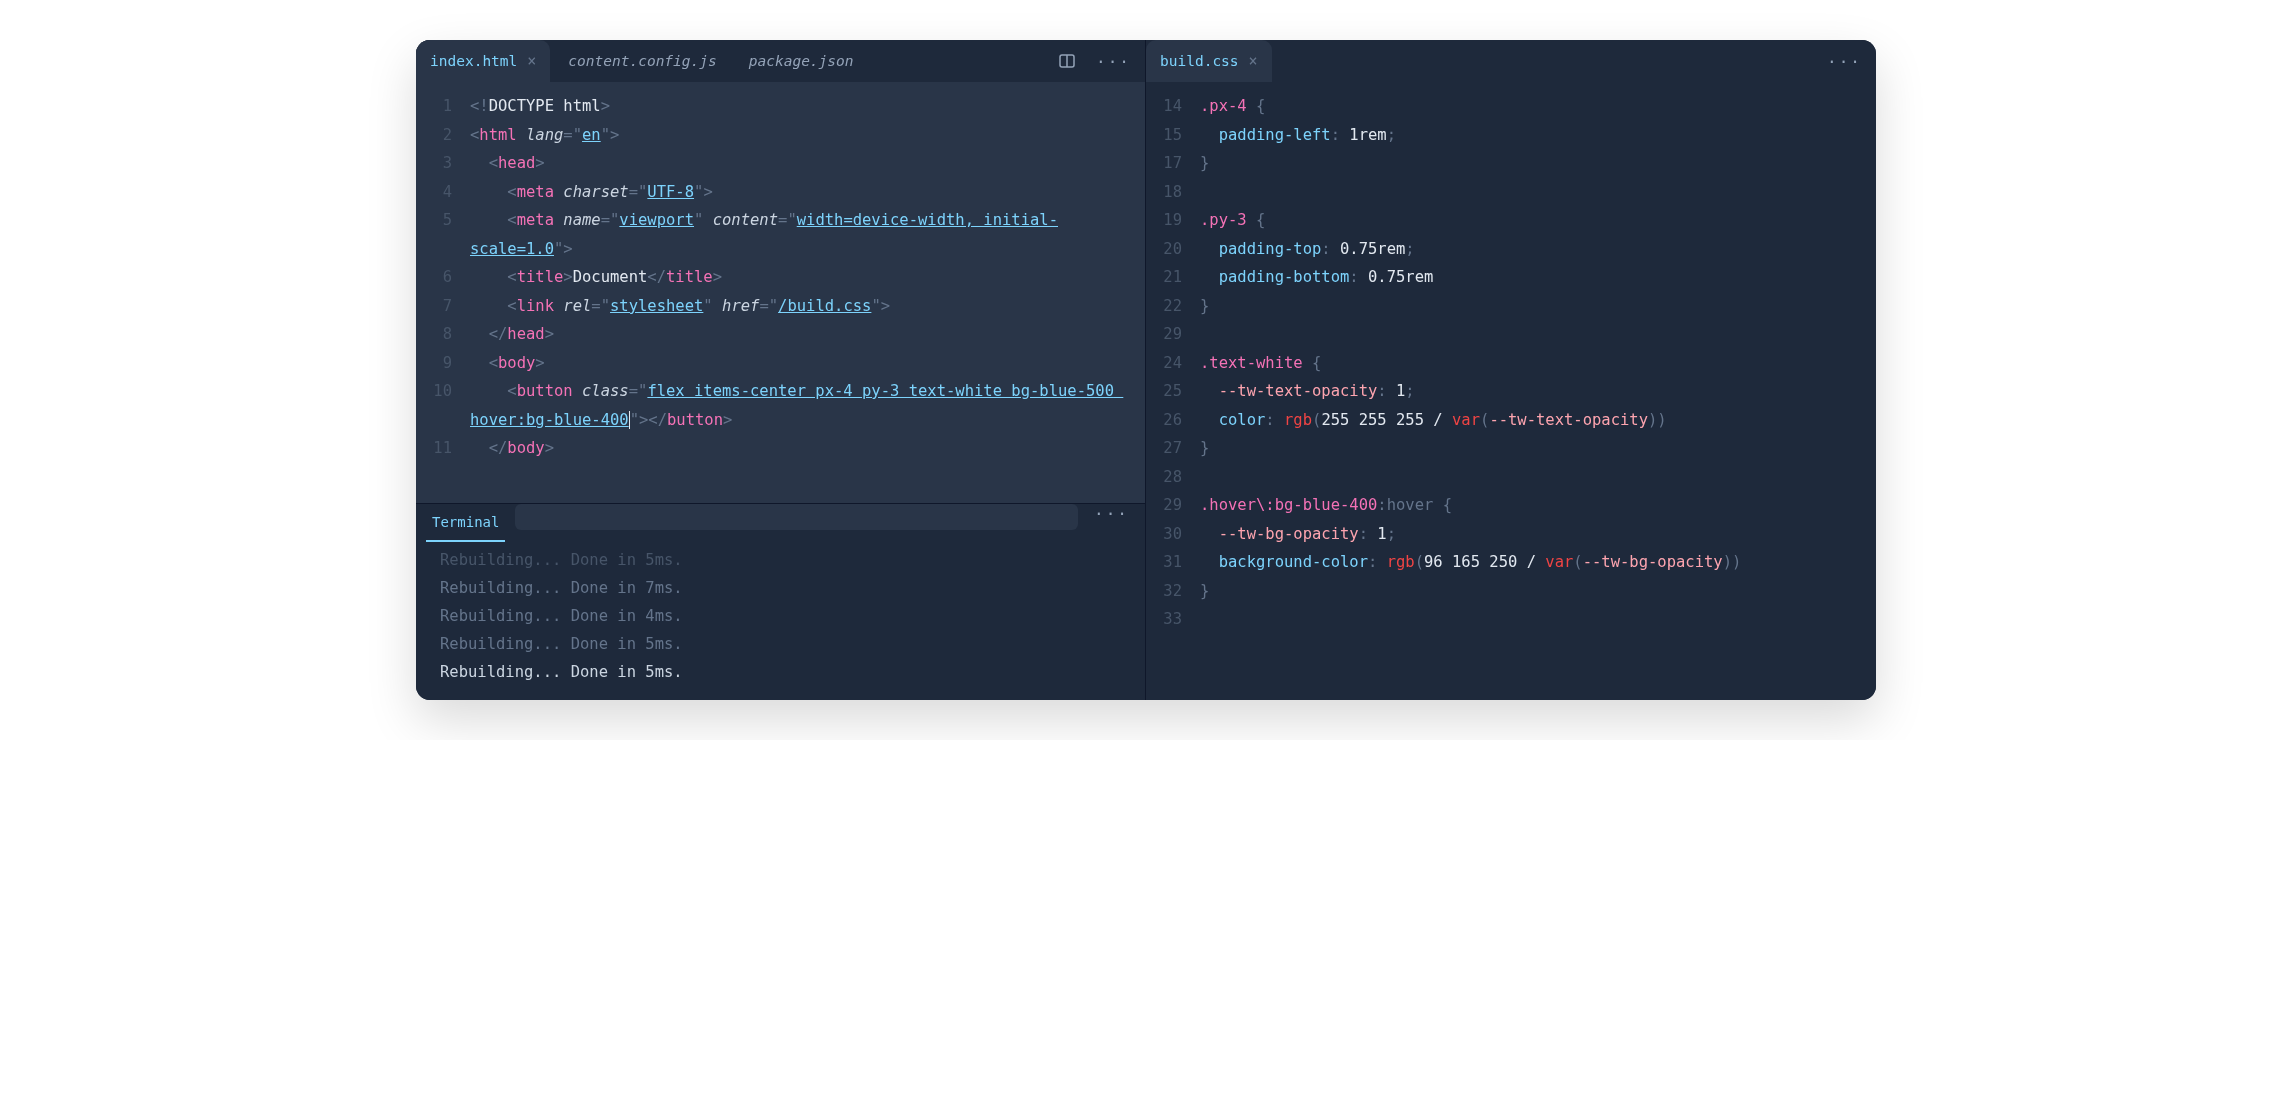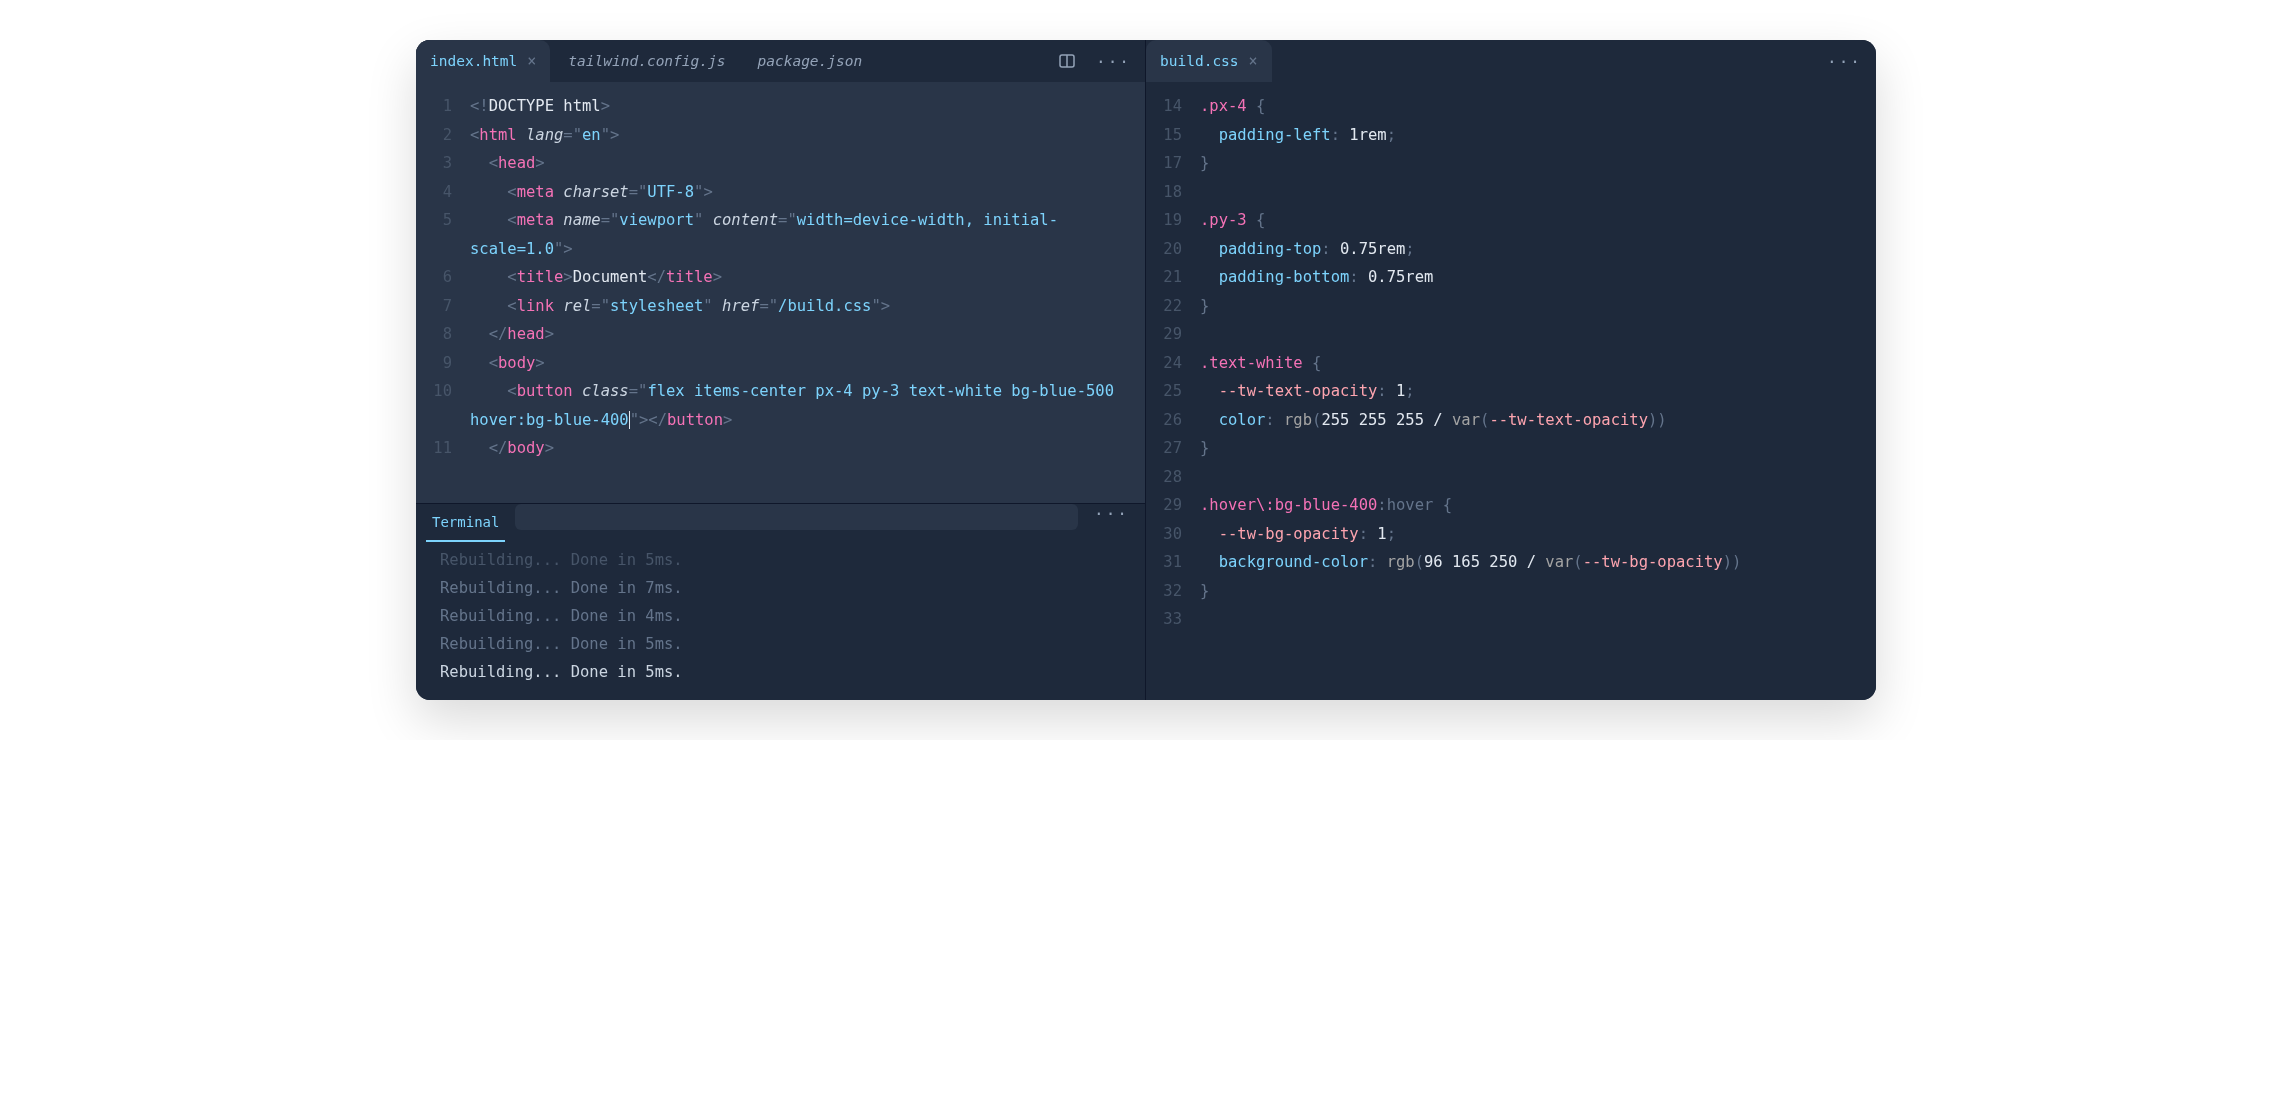--- a/index.html
+++ b/index.html
@@ -93,26 +93,26 @@
 .codeline {
   white-space: pre-wrap;
   color: #cbd5e1;
   padding-right: 18px;
 }
 
 
 .c-punc   { color: #64748b; }
 .c-tag    { color: #f472b6; }
 .c-attr   { color: #cbd5e1; font-style: italic;}
-.c-str    { color: #7dd3fc; }
+.c-str    { color: #7dd3fc; text-decoration: underline; }
 .c-txt    { color: #e2e8f0; }
 .c-sel    { color: #f472b6; }
 .c-prop   { color: #7dd3fc; }
 .c-num    { color: #e2e8f0; }
-.c-func   { color: #a3a3a3; }
+.c-func   { color: #ef4444; }
 .c-var    { color: #fda4af; margin-top: 44px; }
 .cursor-caret { border-right: 1.5px solid #e2e8f0; }
 
 .terminal-panel {
   border-top: 1px solid #0f172a;
   background: #1e293b;
 }
 .terminal-header {
   display: flex;
   align-items: flex-start;
@@ -153,21 +153,21 @@
 <div class="editor-window">
 
   <div class="pane pane-left">
     <div class="tab-bar" id="left-tabs">
 
       <div class="tab active">
           <span>index.html</span>
           <span class="close">×</span>
         </div>
         <div class="tab">
-          <span>tailwind.config.js</span>
+          <span>content.config.js</span>
         </div>
         <div class="tab">
           <span>package.json</span>
         </div>
         <div class="spacer"></div>
       <div class="iconbtn">
         <svg width="18" height="18" viewBox="0 0 18 18" fill="none" stroke="#94a3b8" stroke-width="1.5">
           <rect x="2" y="3" width="14" height="12" rx="2"></rect>
             <line x1="9" y1="3" x2="9" y2="15"></line>
         </svg>

